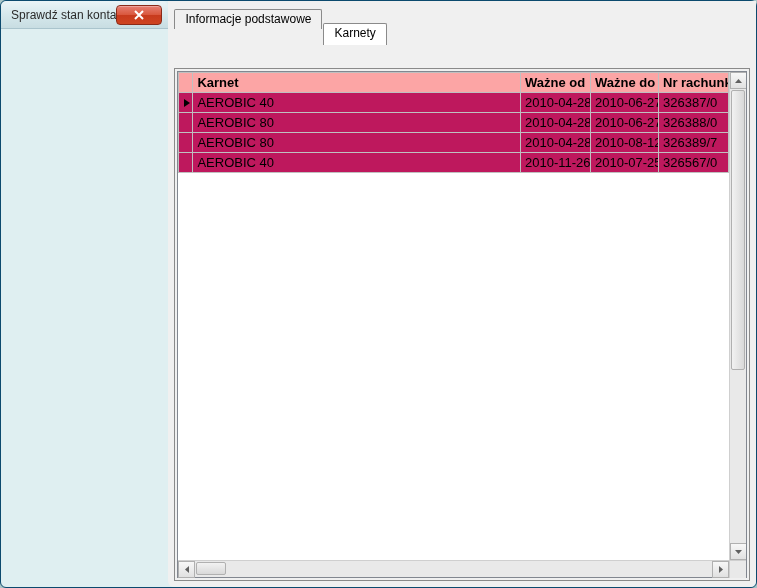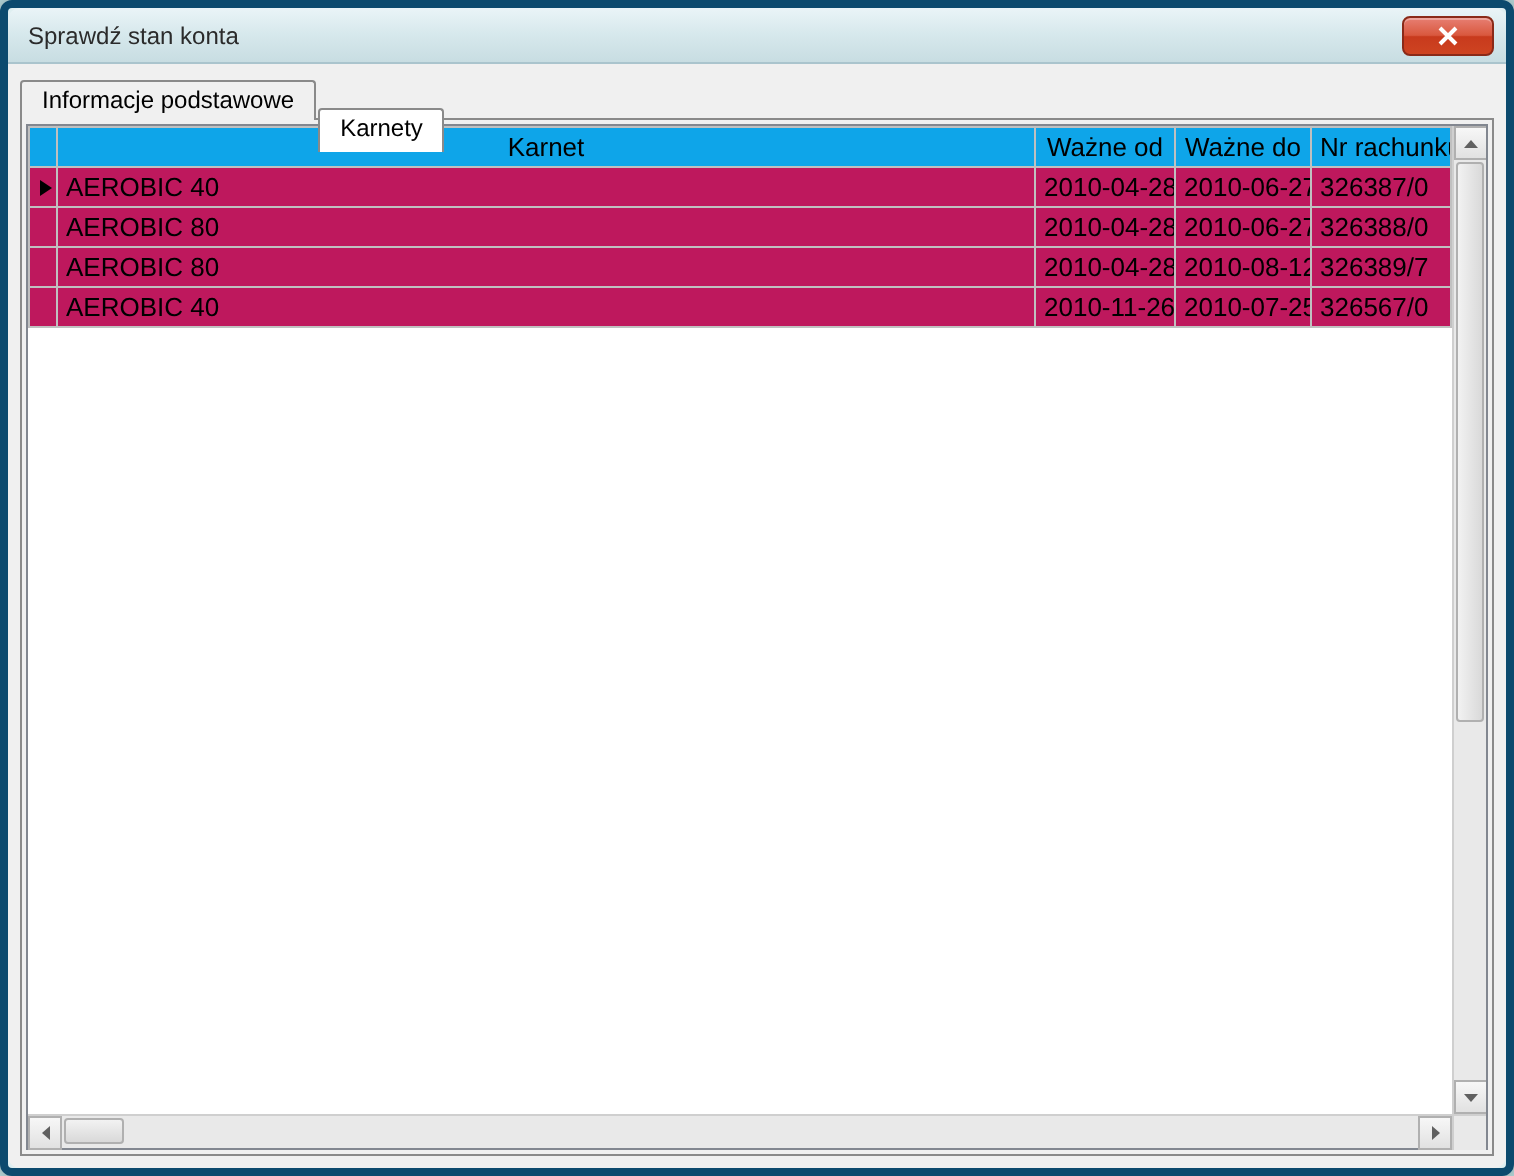--- a/index.html
+++ b/index.html
@@ -7,25 +7,25 @@
     margin: 0; padding: 0;
     width: 757px; height: 588px;
     font-family: "Segoe UI", Tahoma, sans-serif;
     font-size: 12px;
     background: #b8d8db;
     overflow: hidden;
   }
   .window {
     width: 757px; height: 588px;
     background: #dfeff1;
-    border: 4px solid #0c4a6e;
+    border: 1px solid #0c4a6e;
     border-radius: 6px;
     box-shadow: 0 0 8px rgba(0,0,0,0.3);
     display: flex;
-    flex-direction: column;
+    flex-direction: row;
   }
   .titlebar {
     height: 28px;
     background: linear-gradient(to bottom, #eaf4f7 0%, #d6e8ec 50%, #c8dde2 100%);
     border-bottom: 1px solid #aac4cd;
     border-radius: 6px 6px 0 0;
     display: flex;
     align-items: center;
     padding: 0 6px 0 10px;
     position: relative;
@@ -53,20 +53,21 @@
     display: flex;
     gap: 6px;
     background: #f0f0f0;
     border-radius: 0 0 6px 6px;
   }
   .left-pane {
     flex: 1;
     display: flex;
     flex-direction: column;
     background: #f0f0f0;
+    gap: 40px;
   }
   .tabs-row {
     display: flex;
     height: 22px;
     margin-bottom: -1px;
     z-index: 2;
   }
   .tab {
     border: 1px solid #8a8a8a;
     border-bottom: none;
@@ -118,23 +119,22 @@
     border: 1px solid #c0c0c0;
     padding: 1px 4px;
     text-align: left;
     font-size: 13px;
     height: 20px;
     white-space: nowrap;
     overflow: hidden;
     background: #be185d;
   }
   table.grid th {
-    background: #0ea5e9;
-    font-weight: normal;
-    text-align: center;
+    background: #fca5a5;
+    font-weight: bold;
   }
   .rowhead {
     width: 14px;
     border: 1px solid #c0c0c0;
     background: #fff;
     text-align: center;
     padding: 0;
   }
   .rowhead svg { display:block; margin:auto; }
   .col-karnet { width: auto; }

